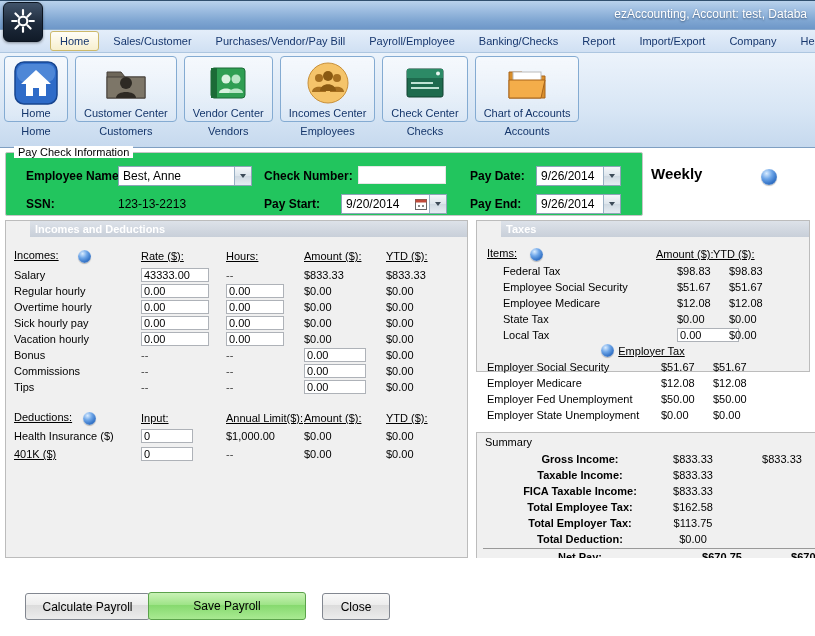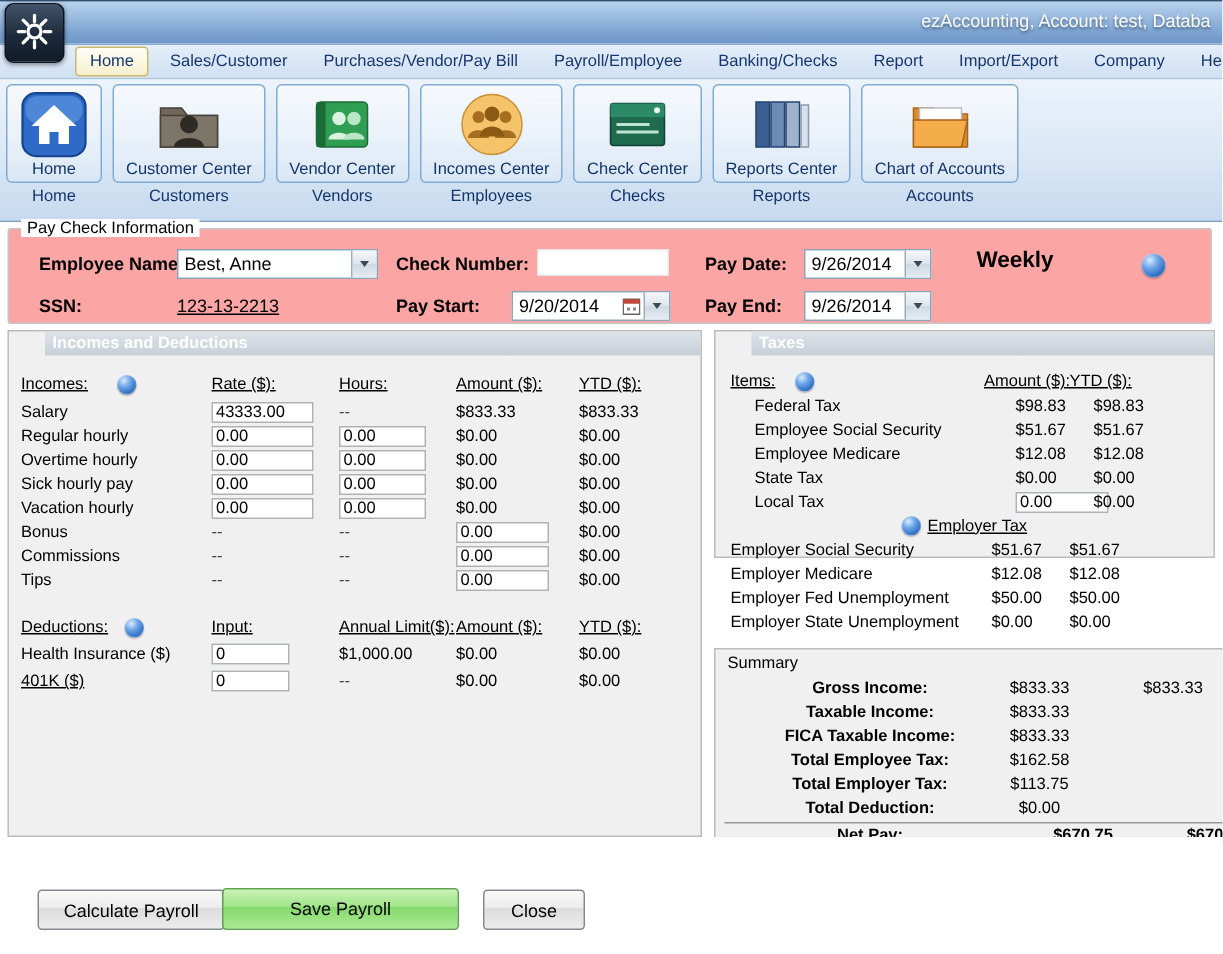--- a/index.html
+++ b/index.html
@@ -50,26 +50,26 @@
     border:1px solid #84abd2; border-radius:4px; cursor:pointer;
     background:linear-gradient(180deg,rgba(255,255,255,.55),rgba(255,255,255,.15));
     padding:3px 8px 2px; display:flex; flex-direction:column; align-items:center; gap:1px;
   }
   .tool-icon { width:46px; height:46px; display:block; }
   .tool-icon svg { width:46px; height:46px; display:block; }
   .tool-label { font-size:11px; color:#15366b; white-space:nowrap; }
   .tool-caption { font-size:11px; color:#15366b; margin-top:3px; white-space:nowrap; }
   
   .paycheck {
-    position:absolute; left:5px; top:152px; width:803px; height:64px;
-    border:1px solid #c6c6c6; border-radius:2px; background:#fca5a5;
+    position:absolute; left:5px; top:152px; width:638px; height:64px;
+    border:1px solid #c6c6c6; border-radius:2px; background:#22c55e;
   }
   .pc-legend { position:absolute; top:-7px; left:8px; background:#fff; padding:0 4px; font-size:11px; color:#000; }
   .pc-label { position:absolute; font-weight:bold; font-size:12px; white-space:nowrap; }
-  .pc-value { position:absolute; font-size:12px; white-space:nowrap;text-decoration:underline; }
+  .pc-value { position:absolute; font-size:12px; white-space:nowrap; }
   .combo {
     position:absolute; height:20px; background:#fff; border:1px solid #8ea4b8;
     display:flex; align-items:center; cursor:pointer; font-size:12px;
   }
   .combo-text { flex:1; padding:0 4px; white-space:nowrap; overflow:hidden; }
   .combo-btn {
     width:17px; align-self:stretch; border-left:1px solid #9ab0c4;
     background:linear-gradient(180deg,#f4f7fa 0%,#dde5ec 50%,#cfd9e2 51%,#e6edf3 100%);
     display:flex; align-items:center; justify-content:center;
   }
@@ -257,34 +257,20 @@
           </svg>
       </span>
       <span class="tool-label">Check Center</span>
     </div>
     <span class="tool-caption">Checks</span>
   </div>
   <div class="tool-item">
     <div class="tool-tile">
       <span class="tool-icon">
         <svg viewBox="0 0 46 46">
-            <rect x="6" y="8" width="9" height="30" fill="#3c5f93" stroke="#24436e"></rect>
-            <rect x="16" y="8" width="9" height="30" fill="#6d89b5" stroke="#24436e"></rect>
-            <rect x="26" y="8" width="9" height="30" fill="#9fb3cf" stroke="#24436e"></rect>
-            <rect x="36" y="10" width="5" height="28" fill="#d7e0ec" stroke="#8a99ad"></rect>
-          </svg>
-      </span>
-      <span class="tool-label">Reports Center</span>
-    </div>
-    <span class="tool-caption">Reports</span>
-  </div>
-  <div class="tool-item">
-    <div class="tool-tile">
-      <span class="tool-icon">
-        <svg viewBox="0 0 46 46">
             <path d="M5 12 h13 l4 4 h19 v22 H5 Z" fill="#d98e2b" stroke="#a8641a"></path>
             <rect x="9" y="12" width="28" height="10" fill="#fff" stroke="#bbbbbb"></rect>
             <path d="M5 20 h36 l-4 18 H5 Z" fill="#f4ad4a" stroke="#a8641a"></path>
           </svg>
       </span>
       <span class="tool-label">Chart of Accounts</span>
     </div>
     <span class="tool-caption">Accounts</span>
   </div>
 </div>

